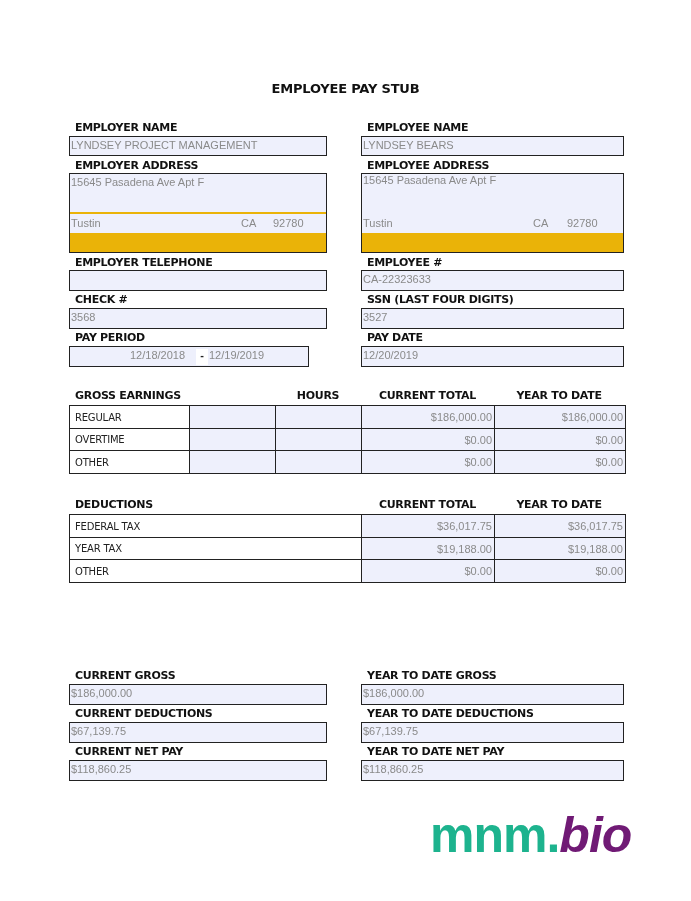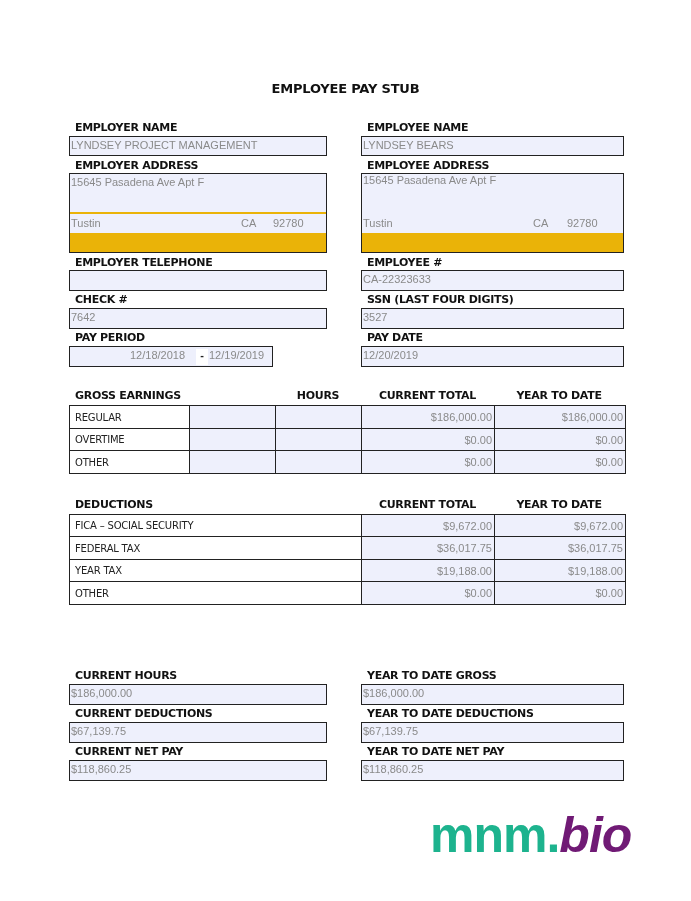--- a/index.html
+++ b/index.html
@@ -44,25 +44,25 @@
   </div>
 </div>
 
 <div class="lbl" style="left:75px;top:256px;">EMPLOYER TELEPHONE</div>
 <div class="field" style="left:69px;top:270px;width:258px;height:21px;">
   <span class="fv"></span>
 </div>
 
 <div class="lbl" style="left:75px;top:293px;">CHECK #</div>
 <div class="field" style="left:69px;top:308px;width:258px;height:21px;">
-  <span class="fv">7642</span>
+  <span class="fv">3568</span>
 </div>
 
 <div class="lbl" style="left:75px;top:331px;">PAY PERIOD</div>
-<div class="field" style="left:69px;top:346px;width:204px;height:21px;">
+<div class="field" style="left:69px;top:346px;width:240px;height:21px;">
   <span class="fv" style="left:60px;top:2px;">12/18/2018</span>
   <span class="abs" style="left:126px;top:2px;height:16px;width:12px;background:#fff;font-weight:bold;font-size:11px;color:#222;text-align:center;">-</span>
   <span class="fv" style="left:139px;top:2px;">12/19/2019</span>
 </div>
 
 <div class="lbl" style="left:367px;top:121px;">EMPLOYEE NAME</div>
 <div class="field" style="left:361px;top:136px;width:263px;height:20px;">
   <span class="fv">LYNDSEY BEARS</span>
 </div>
 
@@ -136,44 +136,39 @@
 <div class="lbl" style="left:361px;width:133px;text-align:center;top:498px;">CURRENT TOTAL</div>
 <div class="lbl" style="left:494px;width:130px;text-align:center;top:498px;">YEAR TO DATE</div>
 
 <table class="grid" style="left:69px;top:514px;width:556px;">
   <colgroup>
       <col style="width:292px">
       <col style="width:133px">
       <col style="width:131px">
     </colgroup>
   <tbody>
-  <tr style="height:22px;">
-    <td class="name">FICA – SOCIAL SECURITY</td>
-    <td class="num">$9,672.00</td>
-    <td class="num">$9,672.00</td>
-  </tr>
   <tr style="height:23px;">
     <td class="name">FEDERAL TAX</td>
     <td class="num">$36,017.75</td>
     <td class="num">$36,017.75</td>
   </tr>
   <tr style="height:22px;">
     <td class="name">YEAR TAX</td>
     <td class="num">$19,188.00</td>
     <td class="num">$19,188.00</td>
   </tr>
   <tr style="height:23px;">
     <td class="name">OTHER</td>
     <td class="num">$0.00</td>
     <td class="num">$0.00</td>
   </tr>
 </tbody>
   </table>
 
-<div class="lbl" style="left:75px;top:669px;">CURRENT HOURS</div>
+<div class="lbl" style="left:75px;top:669px;">CURRENT GROSS</div>
 <div class="field" style="left:69px;top:684px;width:258px;height:21px;">
   <span class="fv">$186,000.00</span>
 </div>
 <div class="lbl" style="left:75px;top:707px;">CURRENT DEDUCTIONS</div>
 <div class="field" style="left:69px;top:722px;width:258px;height:21px;">
   <span class="fv">$67,139.75</span>
 </div>
 <div class="lbl" style="left:75px;top:745px;">CURRENT NET PAY</div>
 <div class="field" style="left:69px;top:760px;width:258px;height:21px;">
   <span class="fv">$118,860.25</span>

